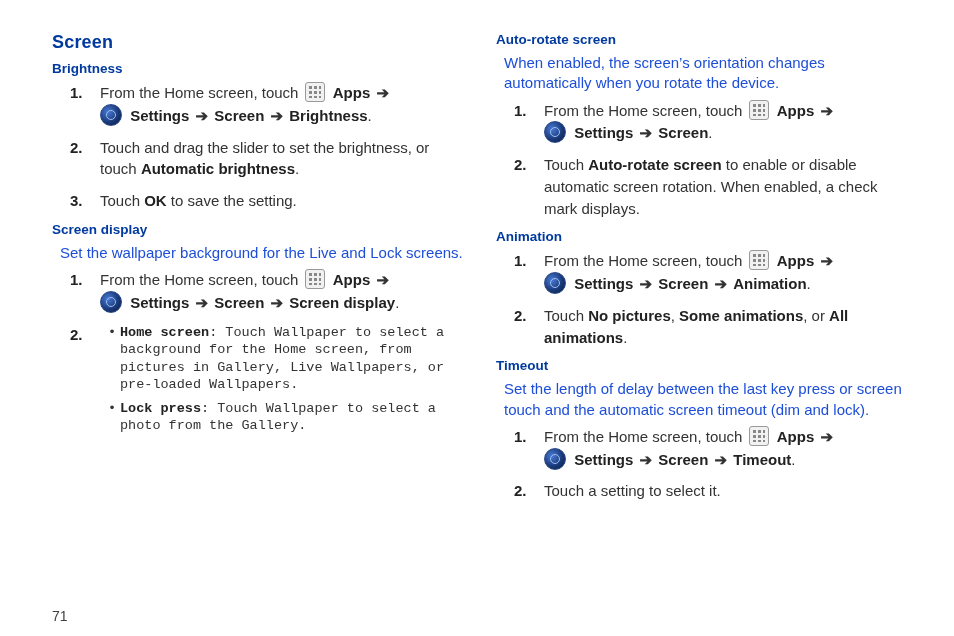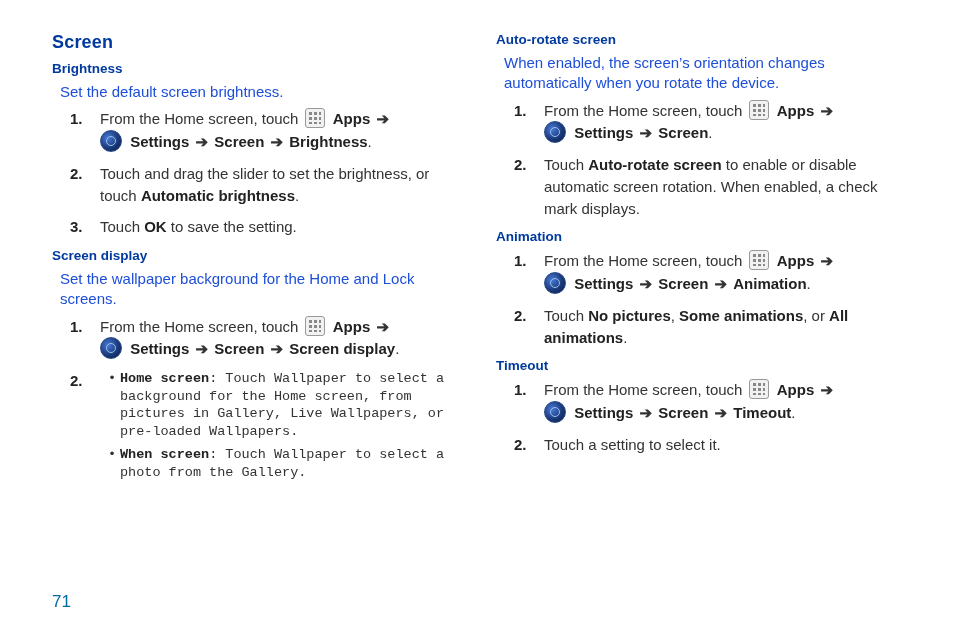--- a/index.html
+++ b/index.html
@@ -128,35 +128,34 @@
   .icon-settings::after {
     content: "";
     position: absolute;
     left: 5px; top: 5px; width: 8px; height: 8px;
     border: 1px solid #9bbef0;
     border-radius: 50%;
   }
   .pagenum {
     position: absolute;
     left: 52px;
-    bottom: 24px;
-    font-size: 17px;
-    color: #0369a1;
+    bottom: 12px;
+    font-size: 14px;
+    color: #404040;
   }
 </style>
 </head>
 <body>
 
 <div class="page">
 
   <div class="col">
     <div class="h-main">Screen</div>
 
     <div class="h-sub">Brightness</div>
-    <p class="body">Set the default screen brightness.</p>
     <ol class="steps">
       <li>
         <span>From the Home screen, touch </span>
         <span class="icon-apps"></span>
         <span class="b">Apps</span>
         <span class="arrow">➔</span><br>
         <span class="icon-settings"></span>
         <span class="b">Settings</span>
         <span class="arrow">➔</span>
         <span class="b">Screen</span>
@@ -166,41 +165,41 @@
       <li>
         <span>Touch and drag the slider to set the brightness, or touch </span>
         <span class="b">Automatic brightness</span>.
       </li>
       <li>
         <span>Touch </span><span class="b">OK</span><span> to save the setting.</span>
       </li>
     </ol>
 
     <div class="h-sub">Screen display</div>
-    <p class="body">Set the wallpaper background for the Home and Lock screens.</p>
+    <p class="body">Set the wallpaper background for the Live and Lock screens.</p>
     <ol class="steps">
       <li>
         <span>From the Home screen, touch </span>
         <span class="icon-apps"></span>
         <span class="b">Apps</span>
         <span class="arrow">➔</span><br>
         <span class="icon-settings"></span>
         <span class="b">Settings</span>
         <span class="arrow">➔</span>
         <span class="b">Screen</span>
         <span class="arrow">➔</span>
         <span class="b">Screen display</span>.
       </li>
       <li>
         <ul class="bullets">
           <li>
             <span class="b">Home screen</span><span>: Touch Wallpaper to select a background for the Home screen, from pictures in Gallery, Live Wallpapers, or pre-loaded Wallpapers.</span>
           </li>
           <li>
-            <span class="b">When screen</span><span>: Touch Wallpaper to select a photo from the Gallery.</span>
+            <span class="b">Lock press</span><span>: Touch Wallpaper to select a photo from the Gallery.</span>
           </li>
         </ul>
       </li>
     </ol>
   </div>
 
   <div class="col">
     <div class="h-sub" style="margin-top:0">Auto-rotate screen</div>
     <p class="body">When enabled, the screen’s orientation changes automatically when you rotate the device.</p>
     <ol class="steps">
@@ -232,20 +231,21 @@
         <span class="b">Screen</span>
         <span class="arrow">➔</span>
         <span class="b">Animation</span>.
       </li>
       <li>
         <span>Touch </span><span class="b">No pictures</span><span>, </span><span class="b">Some animations</span><span>, or </span><span class="b">All animations</span><span>.</span>
       </li>
     </ol>
 
     <div class="h-sub">Timeout</div>
+    <p class="body">Set the length of delay between the last key press or screen touch and the automatic screen timeout (dim and lock).</p>
     <ol class="steps">
       <li>
         <span>From the Home screen, touch </span>
         <span class="icon-apps"></span>
         <span class="b">Apps</span>
         <span class="arrow">➔</span><br>
         <span class="icon-settings"></span>
         <span class="b">Settings</span>
         <span class="arrow">➔</span>
         <span class="b">Screen</span>

